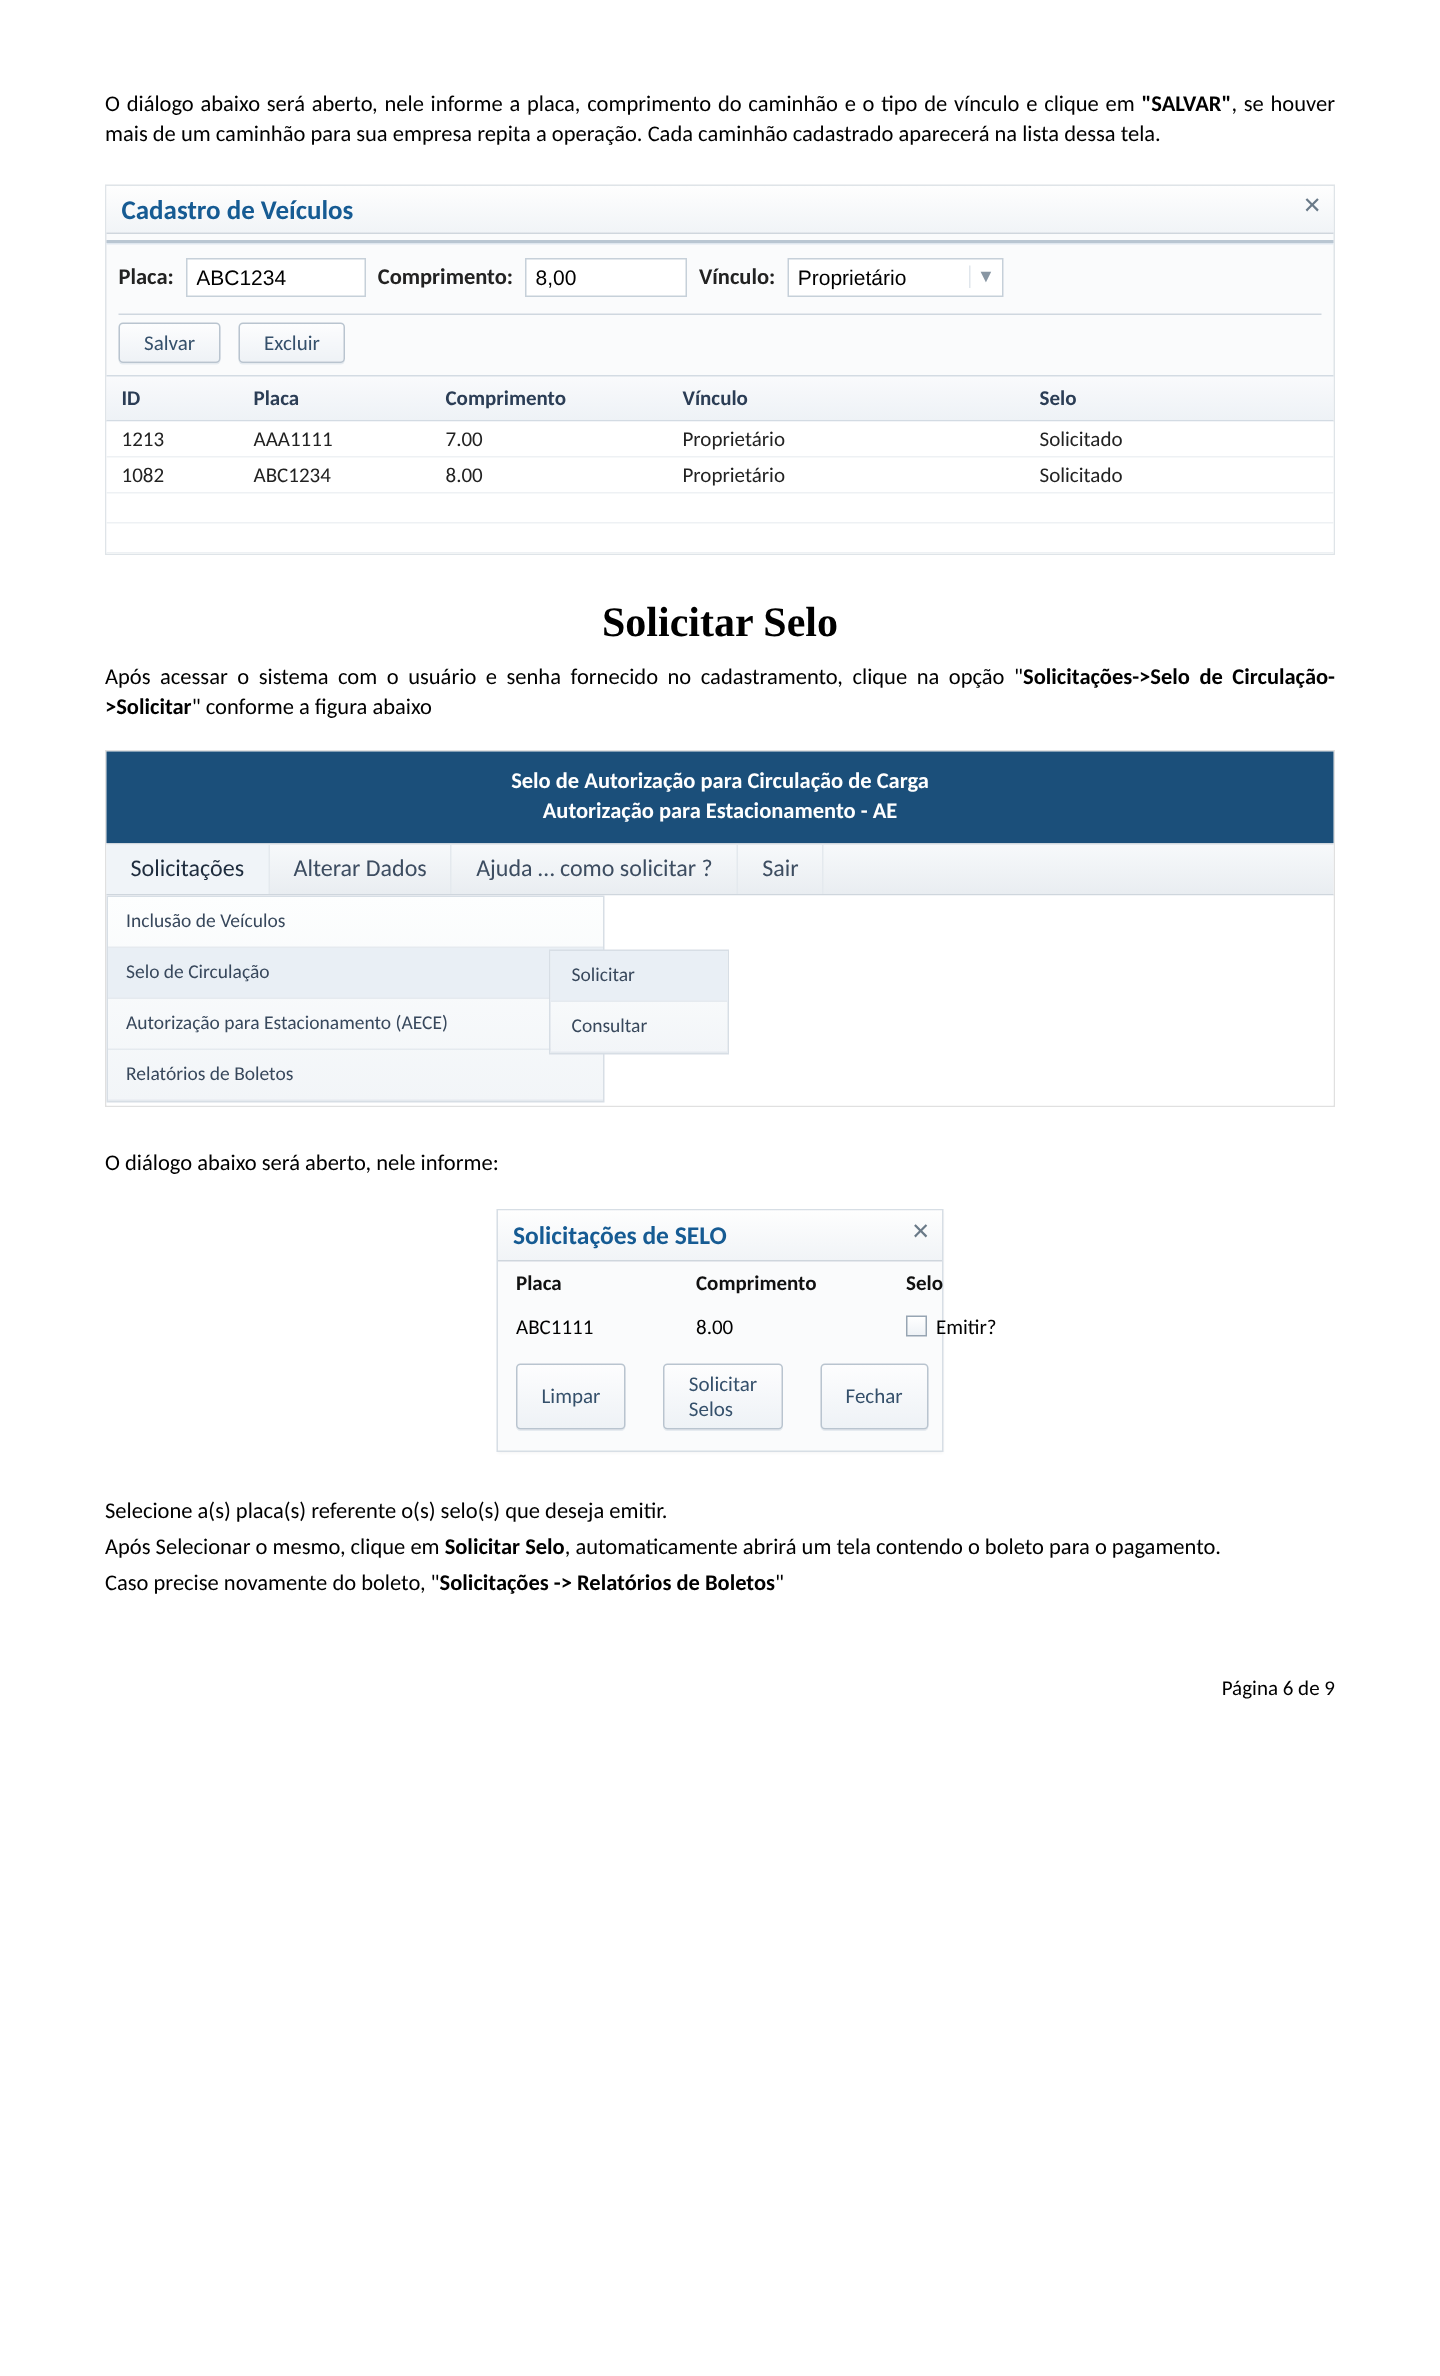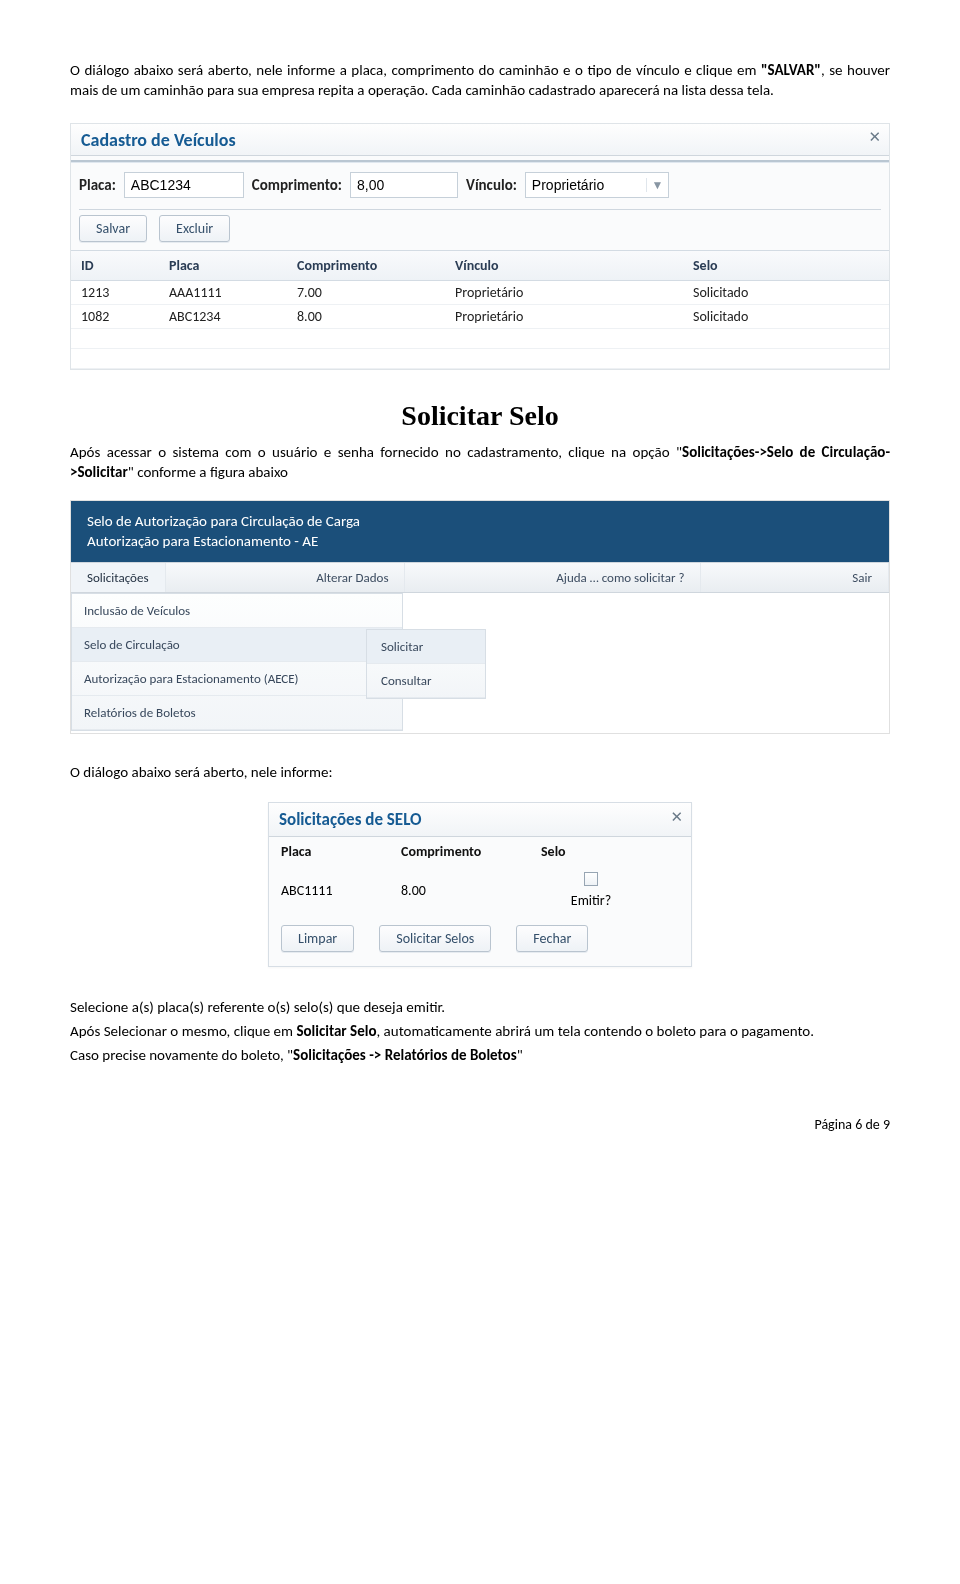--- a/index.html
+++ b/index.html
@@ -109,33 +109,33 @@
   .dlg1 .divider-line{ height:1px; background:#cfd7df; margin:3px 8px 5px 8px;}
 
   
   .menuimg{
     margin-top:18px;
     border:1px solid #e0e0e0;
   }
   .menuimg .banner{
     background:#1b4f7a;
     color:#fff;
-    text-align:left;
+    text-align:center;
     padding:10px 16px 10px 16px;
     font-size:15px;
     line-height:1.35;
+    font-weight:bold;
   }
   .menubar{
     display:flex;
     background:linear-gradient(#f7f9fb,#e9edf1);
     border-top:1px solid #cfd6dd;
     border-bottom:1px solid #cfd6dd;
-    font-size:13px;
+    font-size:16px;
     color:#3d4d61;
-    justify-content:space-between;
   }
   .menubar .mi{ padding:7px 16px; border-right:1px solid #e4e9ee;}
   .menubar .mi.first{ background:#f0f4f8; color:#1e2c3d;}
   .submenuarea{
     position:relative;
     background:#fff;
     min-height:140px;
   }
   .dropcol{
     position:absolute; left:0; top:0;
@@ -158,21 +158,21 @@
   }
   .flycol .fi{ padding:9px 14px; border-bottom:1px solid #e5eaef;}
   .flycol .fi.active{ background:#e9eff5;}
 
   
   .dlg2wrap{
     display:flex; justify-content:center;
     margin:20px 0 30px 0;
   }
   .dlg2{
-    width:424px;
+    width:298px;
     border:1px solid #d7dee5;
     background:#fafbfc;
     position:relative;
     box-shadow:0 1px 2px rgba(0,0,0,0.04);
   }
   .dlg2 .titlebar2{
     background:linear-gradient(#fefefe,#f1f4f7);
     color:#165b93; font-size:17px; font-weight:bold;
     padding:6px 10px;
     border-bottom:1px solid #cfd6dd;
@@ -182,21 +182,21 @@
     color:#6a7a88; font-size:15px; font-weight:normal;
   }
   .dlg2 .hdr2, .dlg2 .row2{
     display:grid;
     grid-template-columns: 120px 140px 100px;
     padding:6px 12px;
     font-size:14px;
     align-items:center;
   }
   .dlg2 .hdr2{ font-weight:bold; color:#111;}
-  .dlg2 .row2 .emitcell{ display:flex; align-items:center; gap:6px;flex-direction:column;}
+  .dlg2 .row2 .emitcell{ display:flex; align-items:center; gap:6px;}
   .dlg2 .row2 .cb{
     width:14px; height:14px; border:1px solid #97a5b3;
     background:linear-gradient(#fff,#eef2f6);
     display:inline-block;
   }
   .dlg2 .btnrow2{
     display:flex; gap:25px; padding:10px 12px 14px 12px;
   }
   .footer{
     text-align:right;

